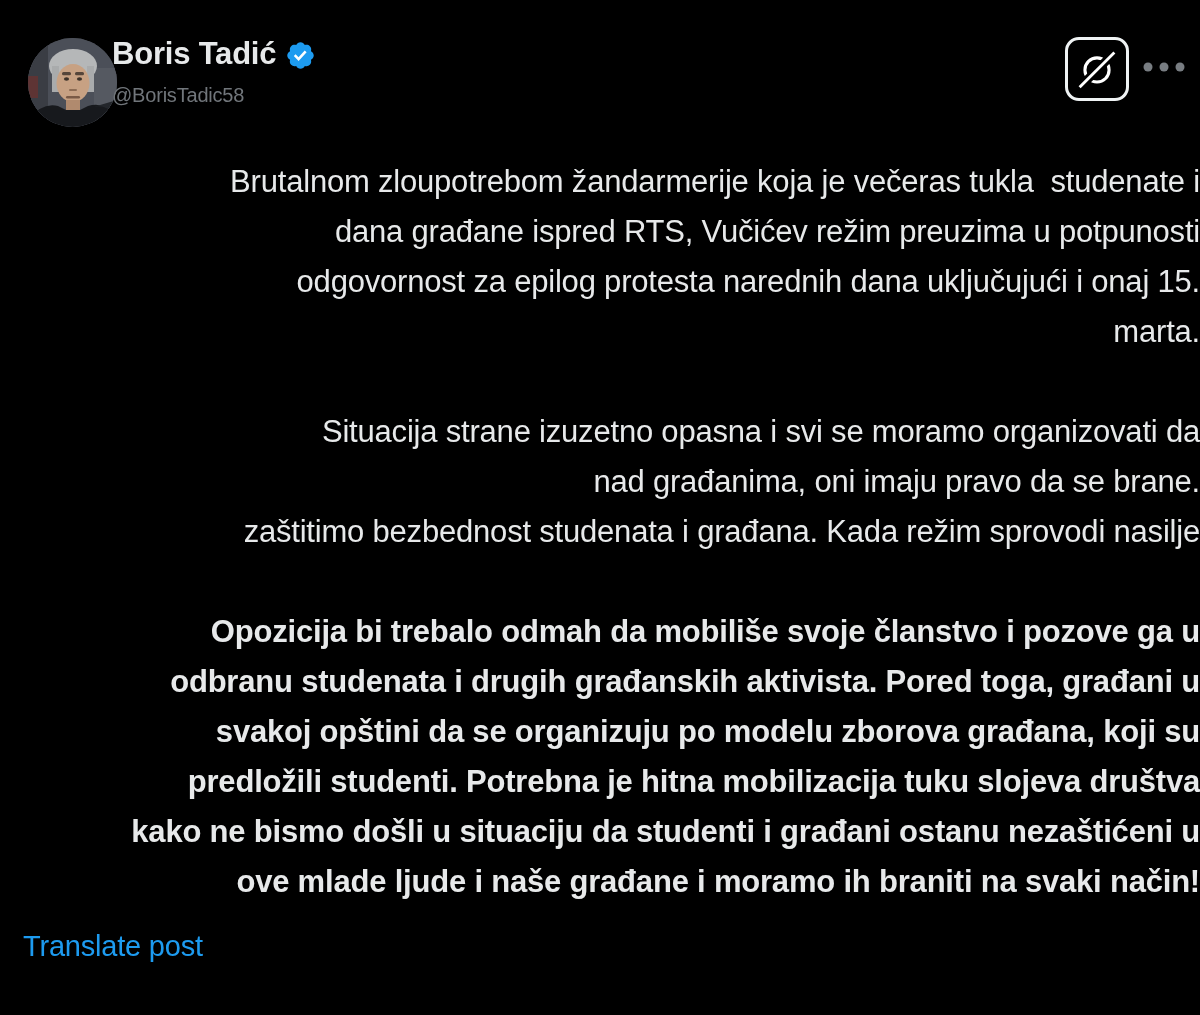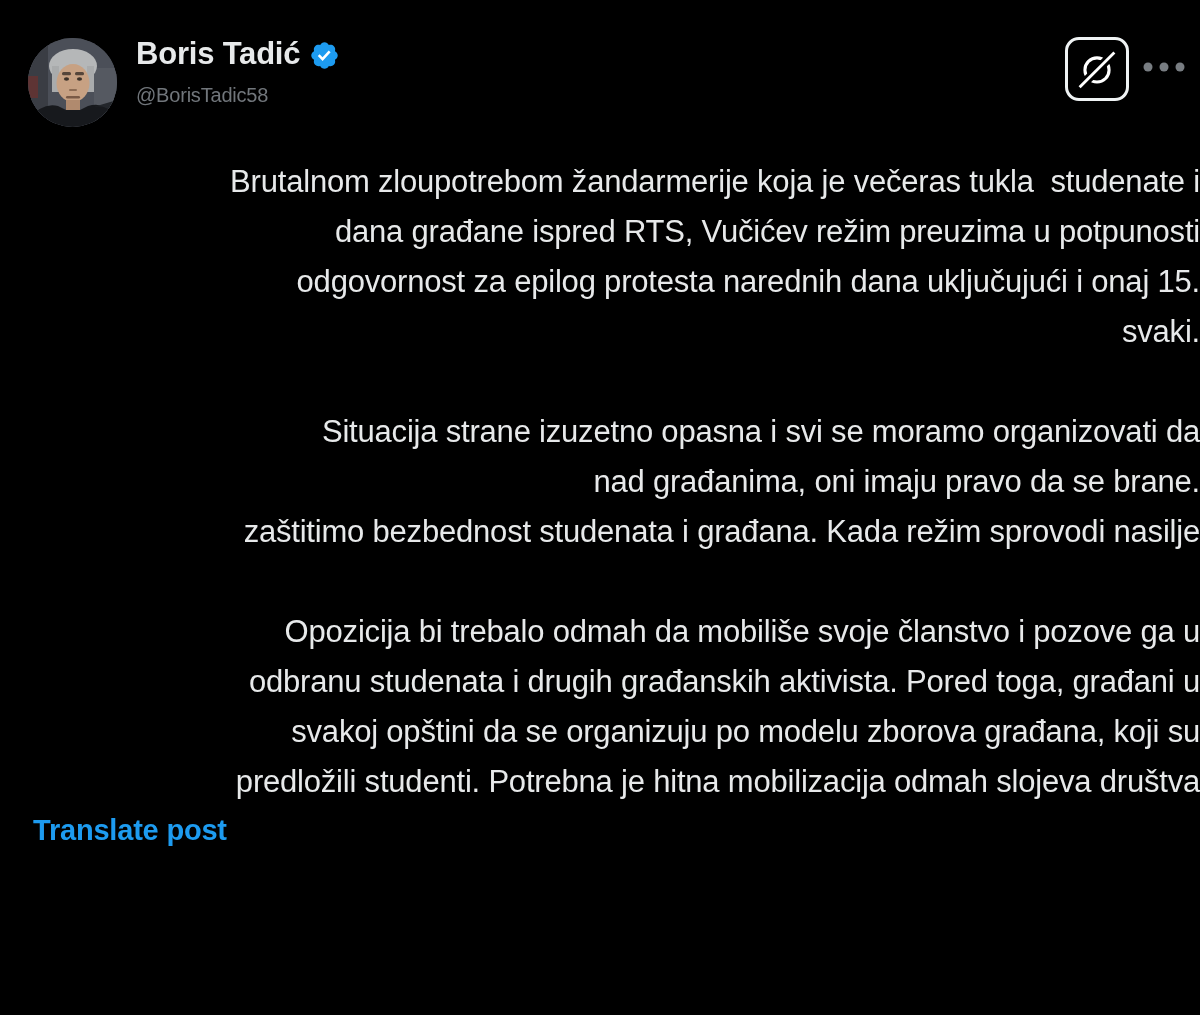--- a/index.html
+++ b/index.html
@@ -19,21 +19,21 @@
     position:relative;
   }
   .tweet-card{position:relative;width:1200px;height:1015px;}
   .tweet-header{position:relative;height:127px;}
   .avatar{
     position:absolute;left:28px;top:38px;
     width:89px;height:89px;border-radius:50%;
     overflow:hidden;cursor:pointer;background:#4b4f58;
   }
   .avatar svg{display:block;width:89px;height:89px;}
-  .id-block{position:absolute;left:136px;top:36px;}
+  .id-block{position:absolute;left:112px;top:36px;}
   .name-row{display:flex;align-items:center;gap:9px;}
   .display-name{
     font-size:31px;font-weight:bold;color:var(--text-primary);
     line-height:36px;letter-spacing:-0.2px;cursor:pointer;
   }
   .badge{width:31px;height:31px;margin-top:2px;}
   .badge svg{display:block;width:31px;height:31px;}
   .handle{
     font-size:20px;color:var(--text-secondary);
     line-height:34px;margin-top:6px;letter-spacing:-0.2px;cursor:pointer;
@@ -50,26 +50,26 @@
   }
   .more-btn svg{display:block;width:44px;height:12px;}
   .tweet-body{
     margin:30px 0 0 23px;
     font-size:31px;line-height:50px;
     color:var(--text-primary);
     letter-spacing:-0.2px;
     text-align:right;
   }
   .para{margin-bottom:50px;}
-  .para:last-child{margin-bottom:0;}
+  .para:last-child{margin-bottom:16px;font-weight:bold;}
   .para div{white-space:pre;}
   .translate-link{
-    display:inline-block;margin:2px 0 0 33px;
+    display:inline-block;margin:2px 0 0 23px;
     color:var(--accent);font-size:29px;line-height:42px;
-    text-decoration:none;cursor:pointer;letter-spacing:-0.2px;font-weight:bold;
+    text-decoration:none;cursor:pointer;letter-spacing:-0.2px;
   }
 </style>
 </head>
 <body>
 
 <div class="tweet-card">
 
   <div class="tweet-header">
 
     <div class="avatar">
@@ -123,30 +123,32 @@
       </svg>
     </button>
 
   </div>
 
   <div class="tweet-body">
     <div class="para">
         <div>Brutalnom zloupotrebom žandarmerije koja je večeras tukla  studenate i</div>
         <div>dana građane ispred RTS, Vučićev režim preuzima u potpunosti</div>
         <div>odgovornost za epilog protesta narednih dana uključujući i onaj 15.</div>
-        <div>svaki.</div>
+        <div>marta.</div>
       </div>
     <div class="para">
         <div>Situacija strane izuzetno opasna i svi se moramo organizovati da</div>
         <div>nad građanima, oni imaju pravo da se brane.</div>
         <div>zaštitimo bezbednost studenata i građana. Kada režim sprovodi nasilje</div>
       </div>
     <div class="para">
         <div>Opozicija bi trebalo odmah da mobiliše svoje članstvo i pozove ga u</div>
         <div>odbranu studenata i drugih građanskih aktivista. Pored toga, građani u</div>
         <div>svakoj opštini da se organizuju po modelu zborova građana, koji su</div>
-        <div>predložili studenti. Potrebna je hitna mobilizacija odmah slojeva društva</div>
+        <div>predložili studenti. Potrebna je hitna mobilizacija tuku slojeva društva</div>
+        <div>kako ne bismo došli u situaciju da studenti i građani ostanu nezaštićeni u</div>
+        <div>ove mlade ljude i naše građane i moramo ih braniti na svaki način!</div>
       </div>
   </div>
 
   <a class="translate-link">Translate post</a>
 
 </div>
 
 </body></html>

